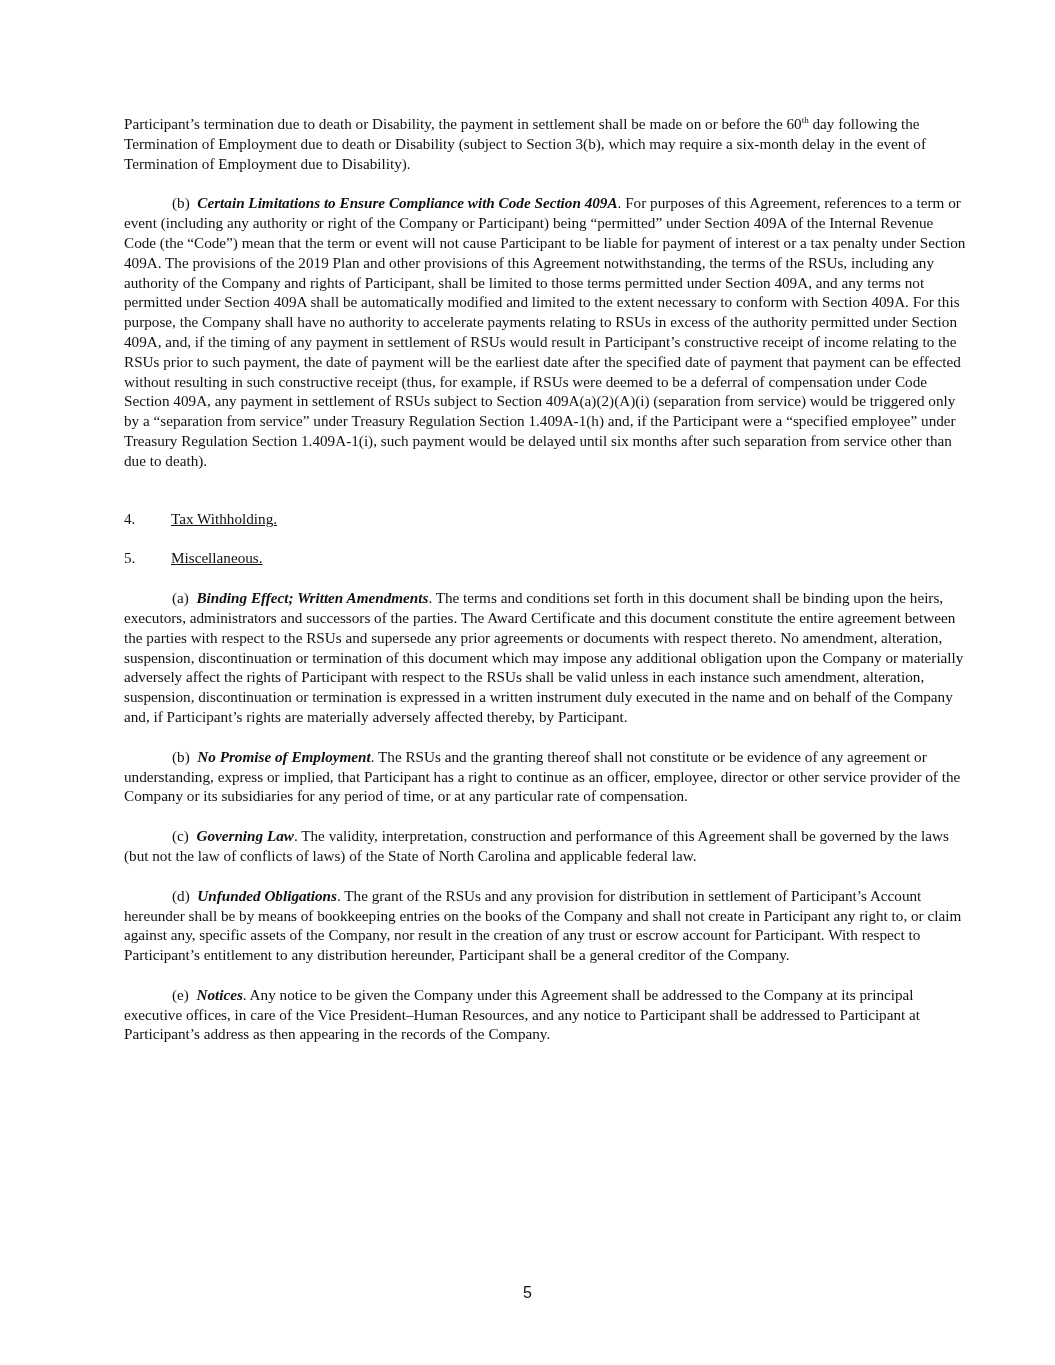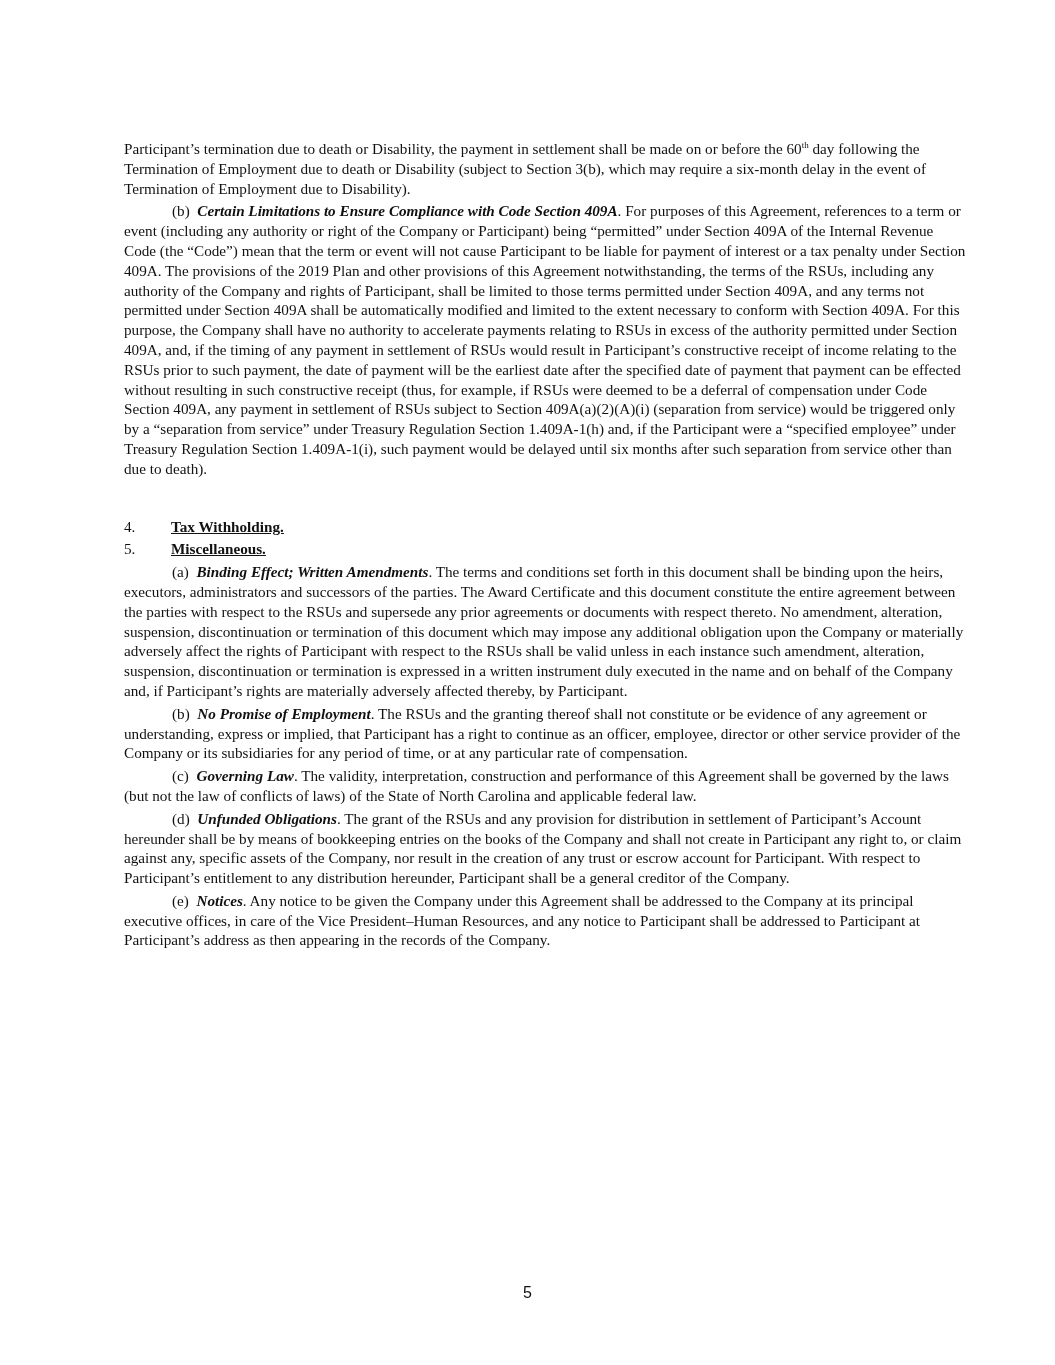--- a/index.html
+++ b/index.html
@@ -1,28 +1,28 @@
 <!DOCTYPE html>
 <html><head>
   <meta charset="utf-8">
   <style>
     html, body { margin: 0; padding: 0; background: #ffffff; }
     body { width: 1055px; height: 1365px; position: relative; overflow: hidden; }
     .page {
-      position: absolute; left: 124px; top: 139px; width: 842px;
+      position: absolute; left: 124px; top: 114px; width: 842px;
       font-family: "Liberation Serif", serif; font-size: 15.2px; line-height: 19.8px;
       color: #111111;
     }
     p { margin: 0; }
     .indent { text-indent: 48px; }
-    .gap-s { margin-top: 3px; }
+    .gap-s { margin-top: 20px; }
     .gap-m { margin-top: 38px; }
     .heading { display: flex; }
     .heading .num { width: 47px; }
-    .heading .title { font-weight: bold; text-decoration: underline; }
+    .heading .title { font-weight: normal; text-decoration: underline; }
     .bi { font-weight: bold; font-style: italic; }
     sup { font-size: 9px; line-height: 0; vertical-align: 6px; }
     .page-number {
       position: absolute; left: 0; width: 1055px; top: 1284px; text-align: center;
       font-family: "Liberation Sans", sans-serif; font-size: 16px; color: #111111;
     }
   </style>
 </head>
 <body>
 

